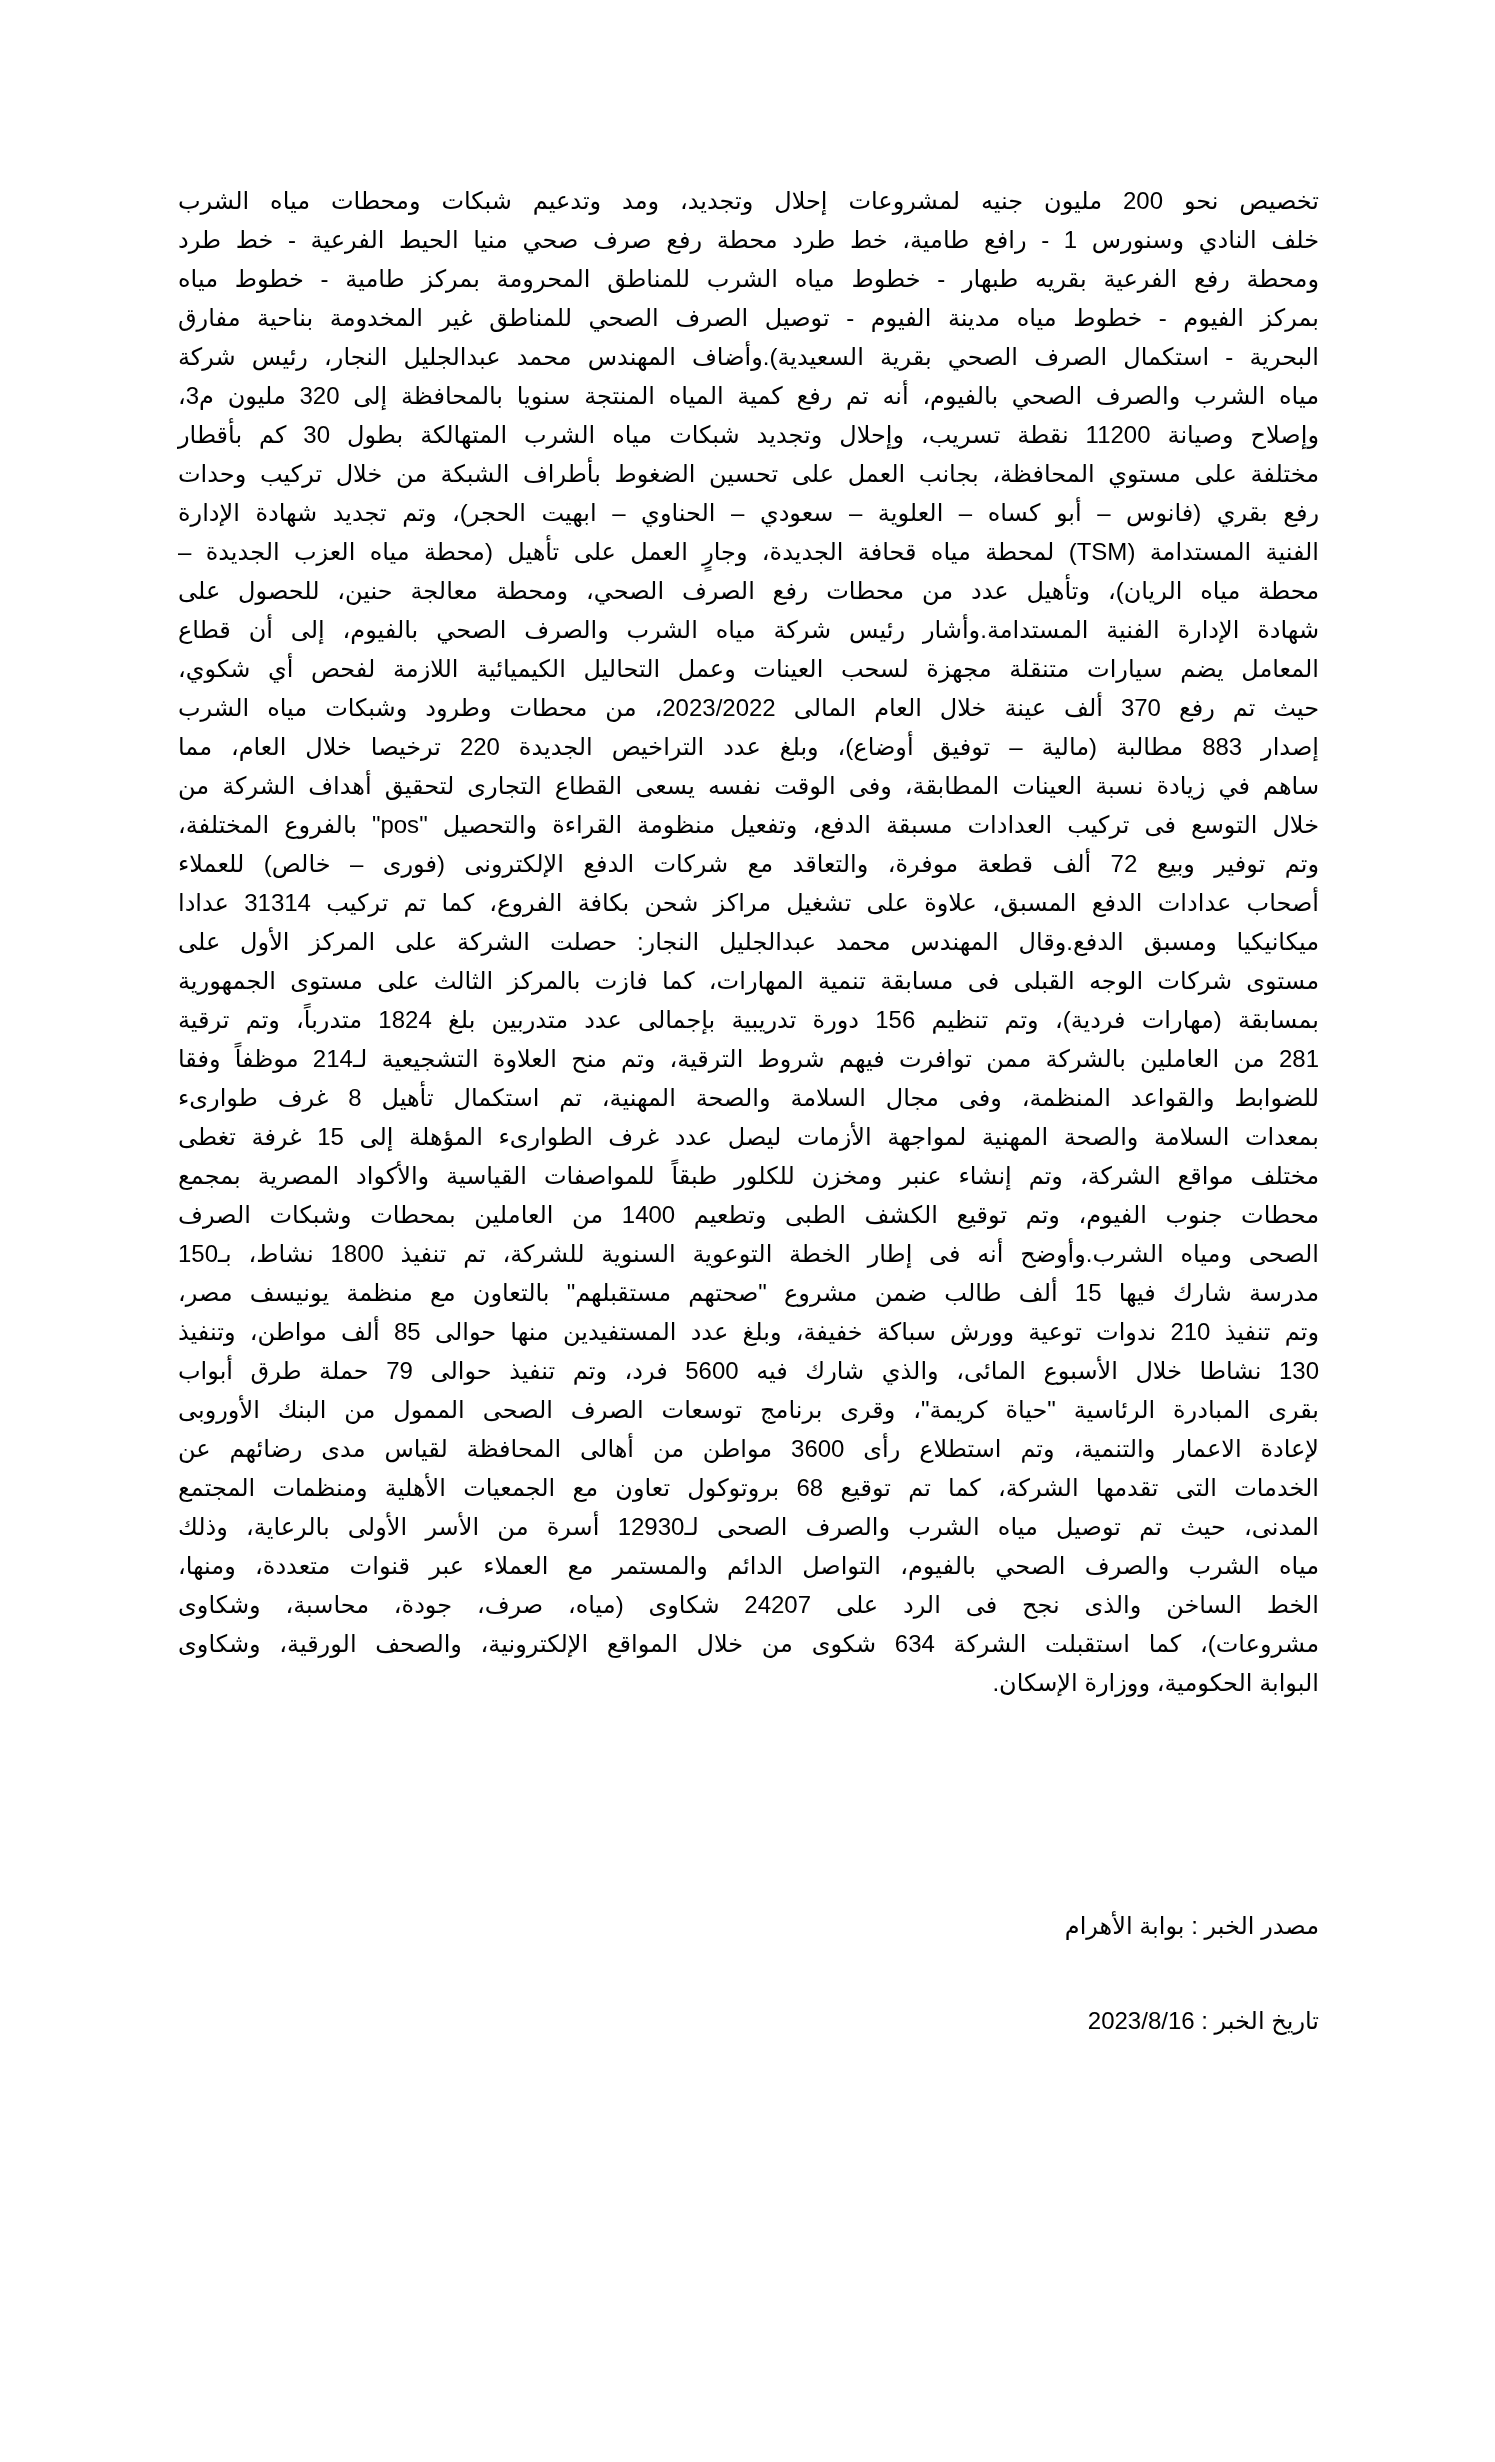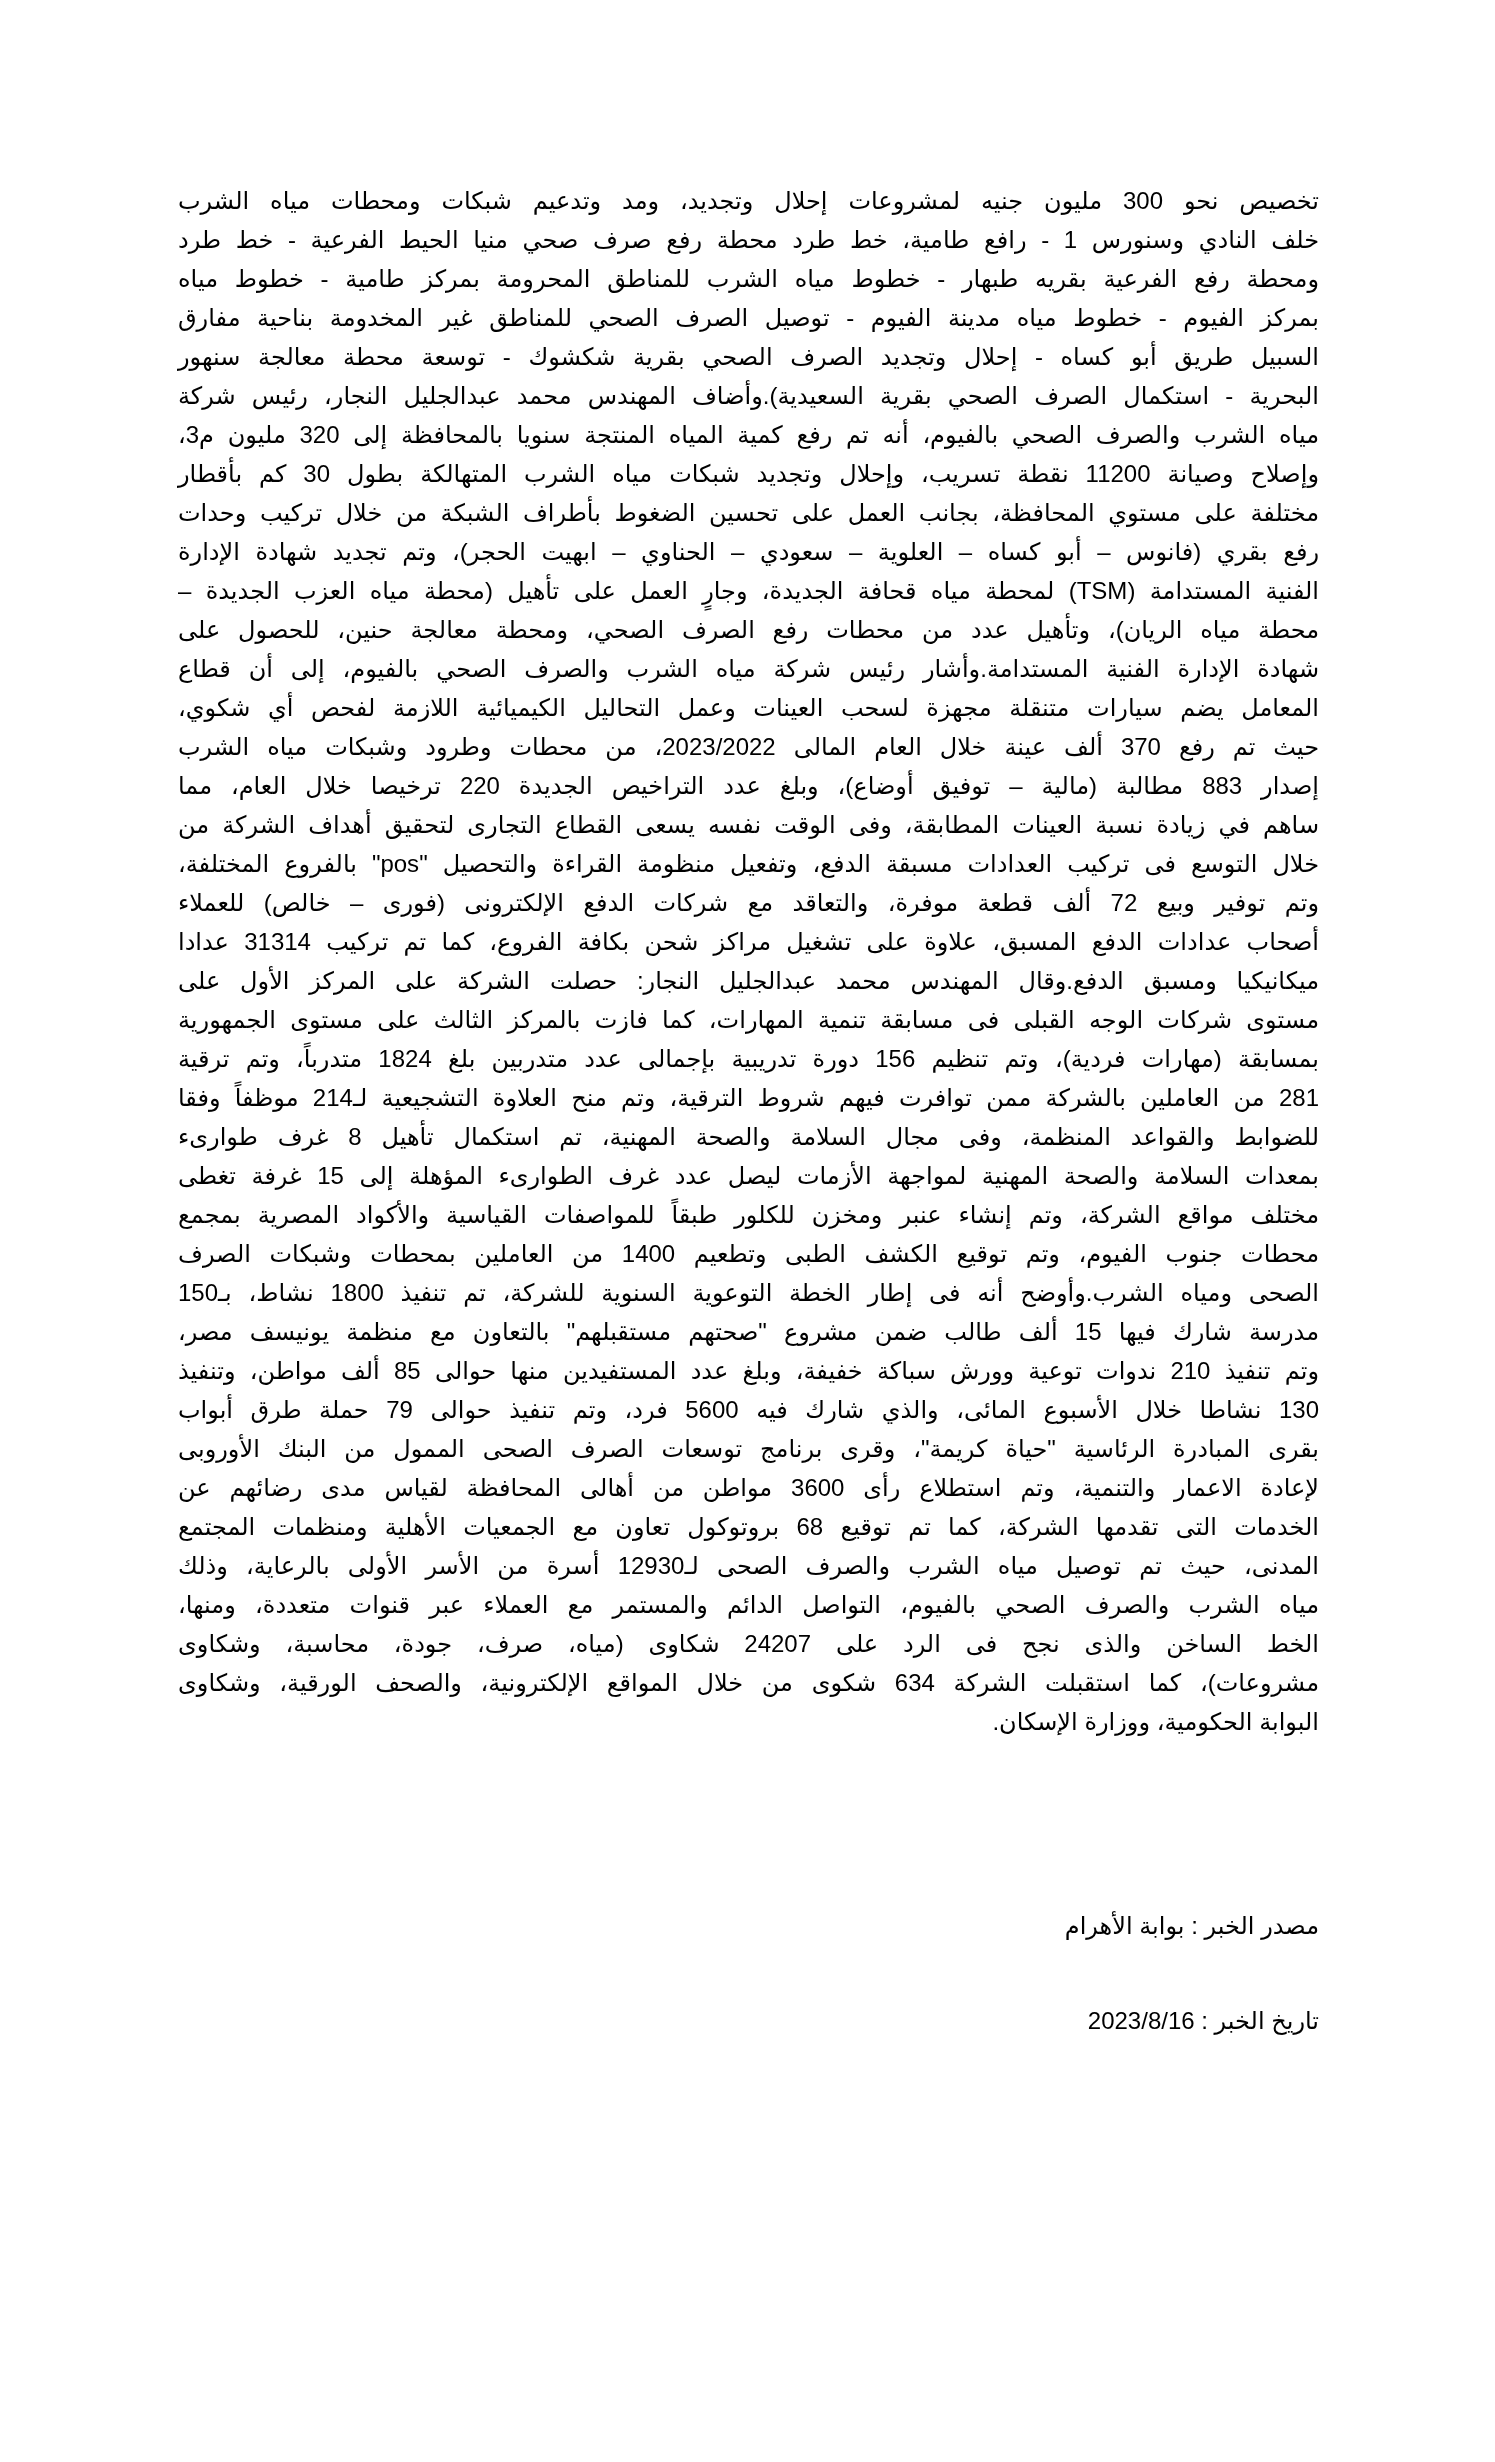--- a/index.html
+++ b/index.html
@@ -55,25 +55,24 @@
     white-space: nowrap;
   }
   .meta.source { top: 1908px; }
   .meta.date   { top: 1967px; margin-top: 36px; }
 </style>
 </head>
 <body>
 
 <div class="page">
   <div class="article-body">
-    <div class="line">تخصيص نحو 300 مليون جنيه لمشروعات إحلال وتجديد، ومد وتدعيم شبكات ومحطات مياه الشرب</div>
+    <div class="line">تخصيص نحو 200 مليون جنيه لمشروعات إحلال وتجديد، ومد وتدعيم شبكات ومحطات مياه الشرب</div>
     <div class="line">خلف النادي وسنورس 1 - رافع طامية، خط طرد محطة رفع صرف صحي منيا الحيط الفرعية - خط طرد</div>
     <div class="line">ومحطة رفع الفرعية بقريه طبهار - خطوط مياه الشرب للمناطق المحرومة بمركز طامية - خطوط مياه</div>
     <div class="line">بمركز الفيوم - خطوط مياه مدينة الفيوم - توصيل الصرف الصحي للمناطق غير المخدومة بناحية مفارق</div>
-    <div class="line">السبيل طريق أبو كساه - إحلال وتجديد الصرف الصحي بقرية شكشوك - توسعة محطة معالجة سنهور</div>
     <div class="line">البحرية - استكمال الصرف الصحي بقرية السعيدية).وأضاف المهندس محمد عبدالجليل النجار، رئيس شركة</div>
     <div class="line">مياه الشرب والصرف الصحي بالفيوم، أنه تم رفع كمية المياه المنتجة سنويا بالمحافظة إلى 320 مليون م3،</div>
     <div class="line">وإصلاح وصيانة 11200 نقطة تسريب، وإحلال وتجديد شبكات مياه الشرب المتهالكة بطول 30 كم بأقطار</div>
     <div class="line">مختلفة على مستوي المحافظة، بجانب العمل على تحسين الضغوط بأطراف الشبكة من خلال تركيب وحدات</div>
     <div class="line">رفع بقري (فانوس – أبو كساه – العلوية – سعودي – الحناوي – ابهيت الحجر)، وتم تجديد شهادة الإدارة</div>
     <div class="line">الفنية المستدامة (TSM) لمحطة مياه قحافة الجديدة، وجارٍ العمل على تأهيل (محطة مياه العزب الجديدة –</div>
     <div class="line">محطة مياه الريان)، وتأهيل عدد من محطات رفع الصرف الصحي، ومحطة معالجة حنين، للحصول على</div>
     <div class="line">شهادة الإدارة الفنية المستدامة.وأشار رئيس شركة مياه الشرب والصرف الصحي بالفيوم، إلى أن قطاع</div>
     <div class="line">المعامل يضم سيارات متنقلة مجهزة لسحب العينات وعمل التحاليل الكيميائية اللازمة لفحص أي شكوي،</div>
     <div class="line">حيث تم رفع 370 ألف عينة خلال العام المالى 2023/2022، من محطات وطرود وشبكات مياه الشرب</div>

